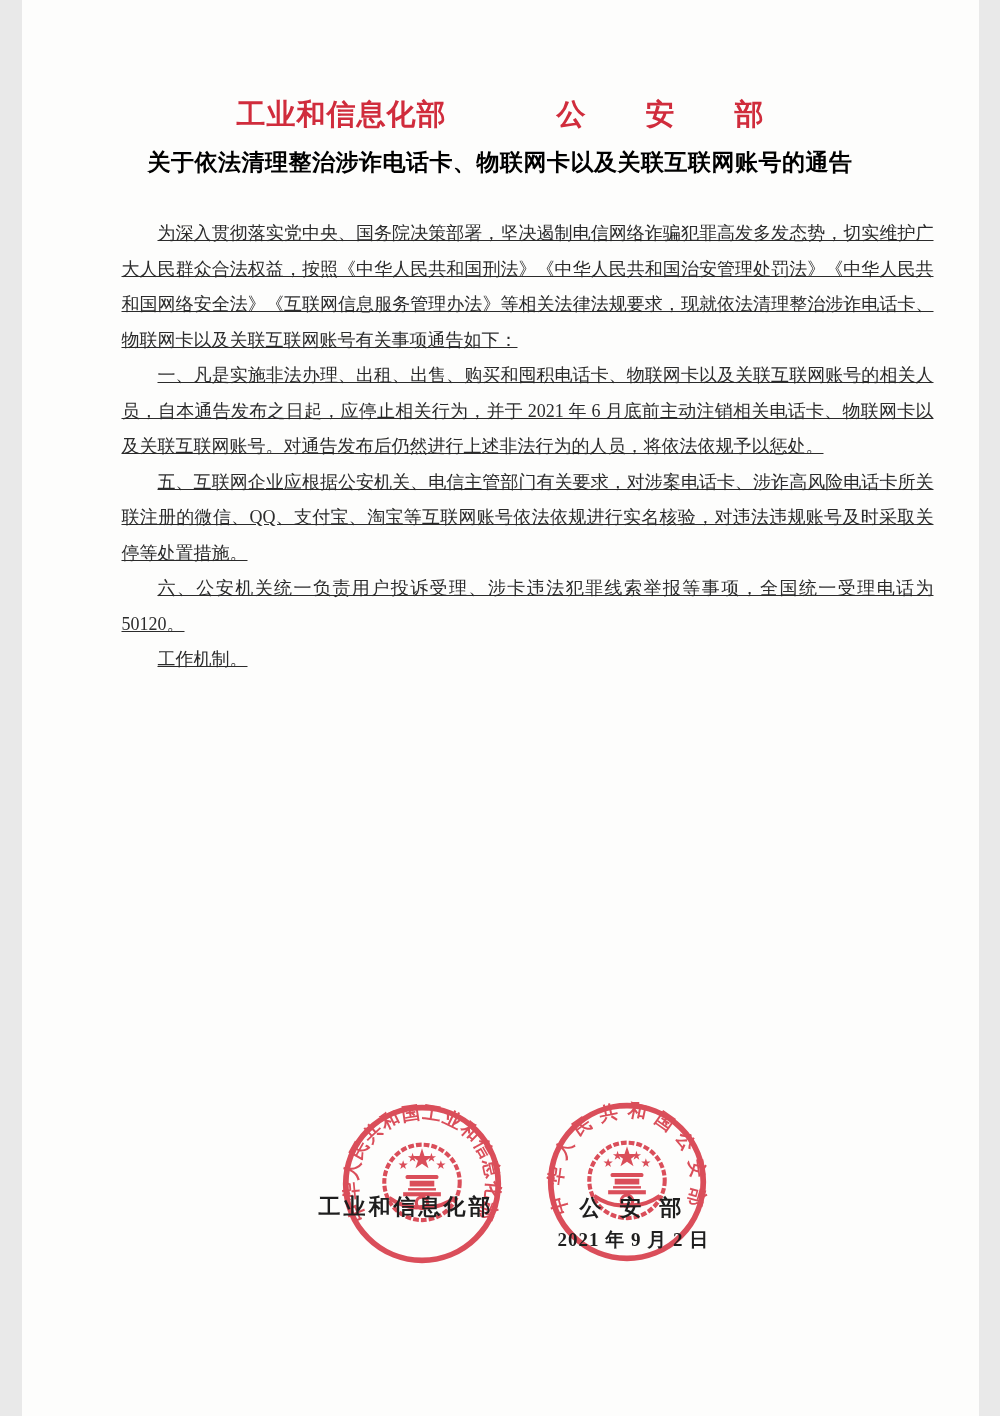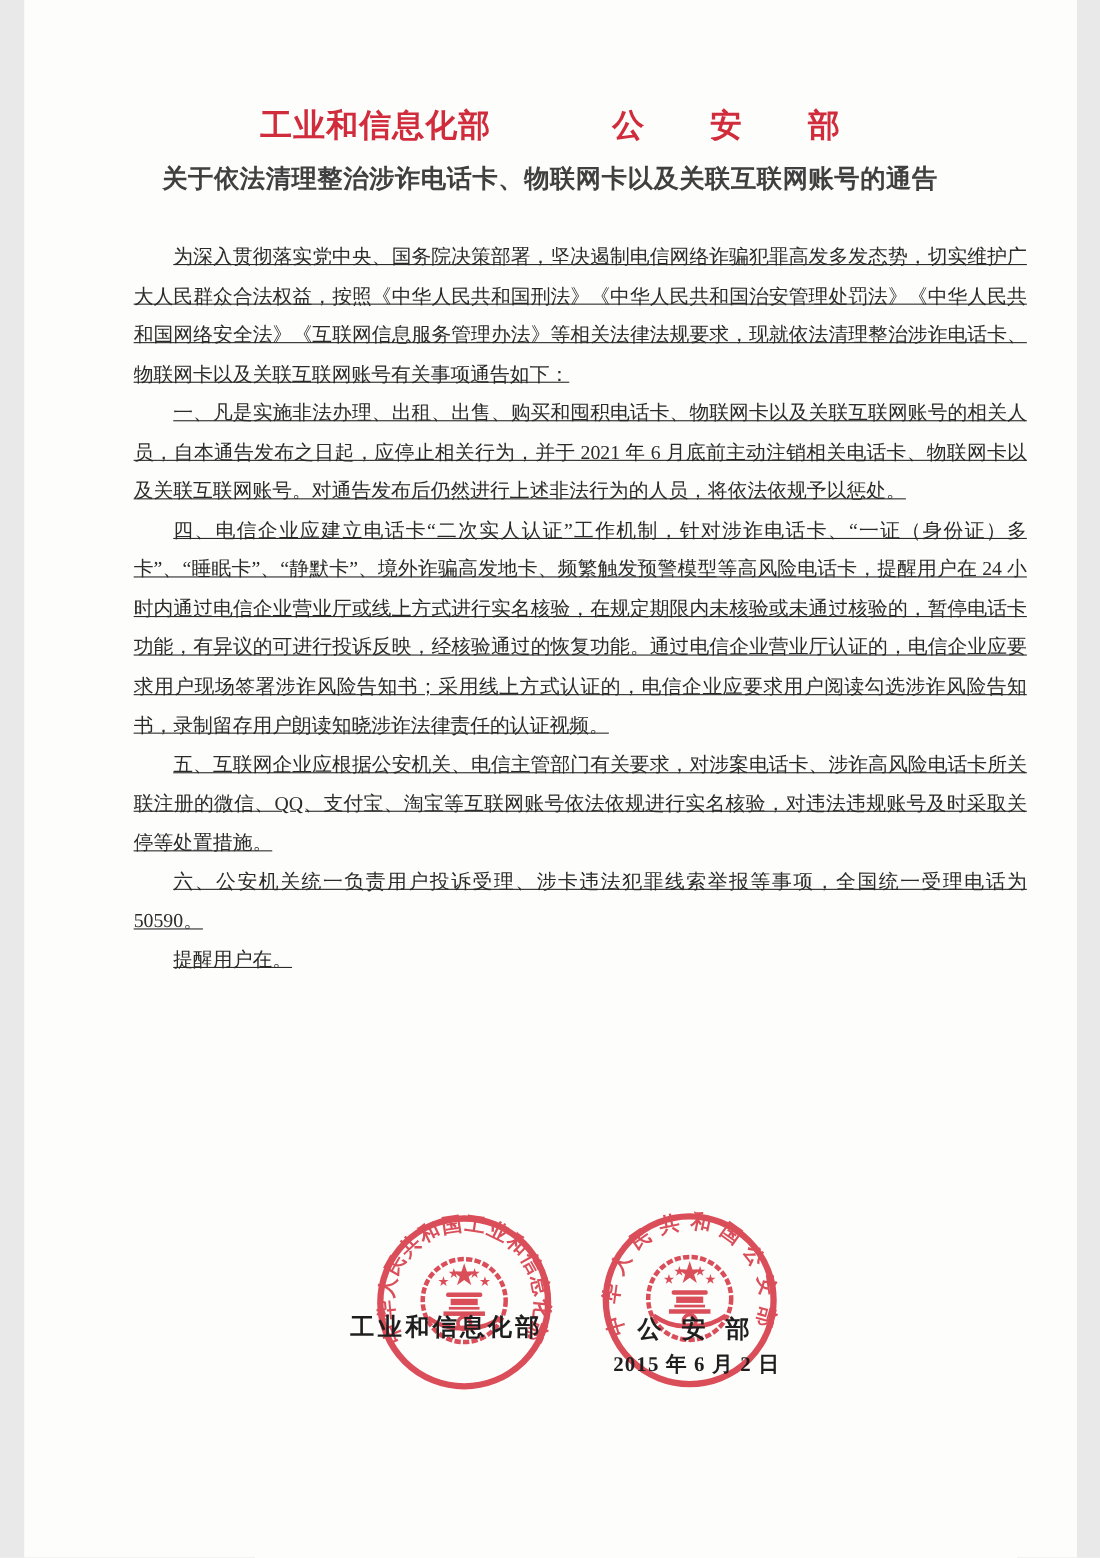--- a/index.html
+++ b/index.html
@@ -17,21 +17,21 @@
     display:flex;justify-content:center;align-items:baseline;gap:110px;
     color:var(--header-red,#d02c3c);
     font-size:29px;font-weight:bold;
   }
   .ministry-1{letter-spacing:1px;}
   .ministry-2{letter-spacing:60px;margin-right:-60px;}
   .doc-title{
     position:absolute;top:147px;left:0;width:100%;
     text-align:center;
     font-size:23px;font-weight:bold;letter-spacing:0.5px;
-    color:#404040;
+    color:#000000;
   }
   .body-text{
     position:absolute;top:216px;left:100px;width:812px;
     font-size:18px;line-height:35.5px;
     text-align:justify;
   }
   .body-text p{margin:0;text-indent:2em;text-decoration:underline;}
   .seal{position:absolute;z-index:1;opacity:0.93;}
   .seal-1{left:318px;top:1102px;}
   .seal-2{left:523px;top:1100px;}
@@ -80,39 +80,38 @@
   <div class="header-row">
     <span class="ministry-1">工业和信息化部</span>
     <span class="ministry-2">公安部</span>
   </div>
 
   <div class="doc-title">关于依法清理整治涉诈电话卡、物联网卡以及关联互联网账号的通告</div>
 
   <div class="body-text">
     <p>为深入贯彻落实党中央、国务院决策部署，坚决遏制电信网络诈骗犯罪高发多发态势，切实维护广大人民群众合法权益，按照《中华人民共和国刑法》《中华人民共和国治安管理处罚法》《中华人民共和国网络安全法》《互联网信息服务管理办法》等相关法律法规要求，现就依法清理整治涉诈电话卡、物联网卡以及关联互联网账号有关事项通告如下：</p>
     <p>一、凡是实施非法办理、出租、出售、购买和囤积电话卡、物联网卡以及关联互联网账号的相关人员，自本通告发布之日起，应停止相关行为，并于 2021 年 6 月底前主动注销相关电话卡、物联网卡以及关联互联网账号。对通告发布后仍然进行上述非法行为的人员，将依法依规予以惩处。</p>
-    <p>四、电信企业应建立电话卡“二次实人认证”工作机制，针对涉诈电话卡、“一证（身份证）多卡”、“睡眠卡”、“静默卡”、境外诈骗高发地卡、频繁触发预警模型等高风险电话卡，提醒用户在 24 小时内通过电信企业营业厅或线上方式进行实名核验，在规定期限内未核验或未通过核验的，暂停电话卡功能，有异议的可进行投诉反映，经核验通过的恢复功能。通过电信企业营业厅认证的，电信企业应要求用户现场签署涉诈风险告知书；采用线上方式认证的，电信企业应要求用户阅读勾选涉诈风险告知书，录制留存用户朗读知晓涉诈法律责任的认证视频。</p>
     <p>五、互联网企业应根据公安机关、电信主管部门有关要求，对涉案电话卡、涉诈高风险电话卡所关联注册的微信、QQ、支付宝、淘宝等互联网账号依法依规进行实名核验，对违法违规账号及时采取关停等处置措施。</p>
-    <p>六、公安机关统一负责用户投诉受理、涉卡违法犯罪线索举报等事项，全国统一受理电话为 50590。</p>
-    <p>提醒用户在。</p>
+    <p>六、公安机关统一负责用户投诉受理、涉卡违法犯罪线索举报等事项，全国统一受理电话为 50120。</p>
+    <p>工作机制。</p>
   </div>
 
   <svg class="seal seal-1" width="164" height="164" viewBox="0 0 200 200">
     <circle cx="100" cy="100" r="93" fill="none" stroke="#d8414e" stroke-width="7"></circle>
     <use href="#emblem" transform="translate(100,96)"></use>
     <text class="seal-ring-text ring-1" text-anchor="middle">
       <textPath href="#sealArc" startOffset="50%">中华人民共和国工业和信息化部</textPath>
     </text>
   </svg>
 
   <svg class="seal seal-2" width="164" height="164" viewBox="0 0 200 200">
     <circle cx="100" cy="100" r="93" fill="none" stroke="#d8414e" stroke-width="7"></circle>
     <use href="#emblem" transform="translate(100,96)"></use>
     <text class="seal-ring-text ring-2" text-anchor="middle">
       <textPath href="#sealArc" startOffset="50%">中华人民共和国公安部</textPath>
     </text>
   </svg>
 
   <div class="seal-overlay seal-1-label">工业和信息化部</div>
   <div class="seal-overlay seal-2-label">公安部</div>
-  <div class="seal-overlay seal-date">2015 年 6 月 2 日</div>
+  <div class="seal-overlay seal-date">2021 年 9 月 2 日</div>
 
 </div>
 
 </body></html>

